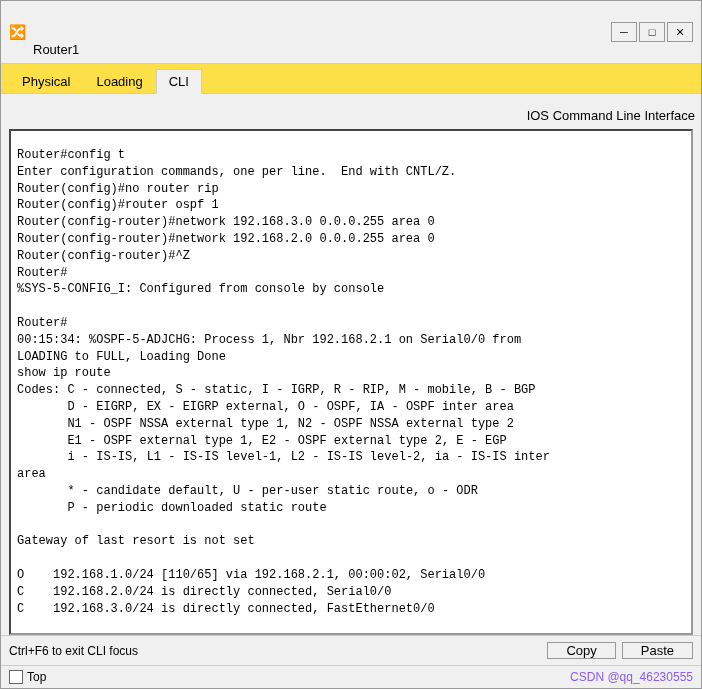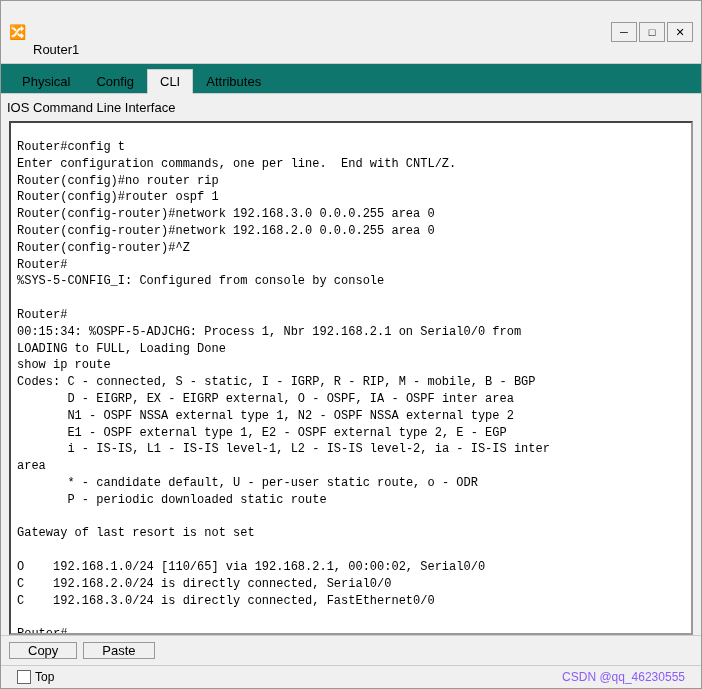--- a/index.html
+++ b/index.html
@@ -68,21 +68,21 @@
       align-items: center;
       justify-content: center;
       font-size: 11px;
       cursor: pointer;
       color: #000;
     }
 
     .tab-bar {
       display: flex;
       padding: 4px 8px 0 8px;
-      background: #0f766e;
+      background: #fde047;
       border-bottom: 1px solid #ccc;
     }
 
     .tab {
       padding: 4px 12px;
       font-size: 13px;
       cursor: pointer;
       border: 1px solid transparent;
       background: transparent;
       color: #000;
@@ -91,25 +91,26 @@
     }
 
     .tab.active {
       background: #f0f0f0;
       border: 1px solid #ccc;
       border-bottom: 1px solid #f0f0f0;
       font-weight: normal;
     }
 
     .section-header {
-      text-align: left;
+      text-align: right;
       padding: 6px;
       font-size: 13px;
       color: #000;
       background: #f0f0f0;
+      margin-top: 8px;
     }
 
     .terminal-container {
       flex: 1;
       margin: 0 8px;
       border: 2px inset #999;
       background: #fff;
       overflow: hidden;
       position: relative;
     }
@@ -162,21 +163,21 @@
       background: #f0f0f0;
       border: 1px solid #999;
       font-size: 13px;
       cursor: pointer;
       color: #000;
     }
 
     .status-bar {
       display: flex;
       align-items: center;
-      padding: 4px 16px;
+      padding: 4px 8px;
       background: #f0f0f0;
       border-top: 1px solid #ccc;
     }
 
     .status-bar-left {
       display: flex;
       align-items: center;
       gap: 4px;
       font-size: 12px;
     }
@@ -209,27 +210,24 @@
       <button class="title-bar-btn">□</button>
       <button class="title-bar-btn close">✕</button>
     </div>
   </div>
 
   <div class="tab-bar">
     <div class="tab">
       <span>Physical</span>
     </div>
     <div class="tab">
-      <span>Config</span>
+      <span>Loading</span>
     </div>
     <div class="tab active">
       <span>CLI</span>
-    </div>
-    <div class="tab">
-      <span>Attributes</span>
     </div>
   </div>
 
   <div class="section-header">IOS Command Line Interface</div>
 
   <div class="terminal-container">
     <div class="terminal">Router#config t
 Enter configuration commands, one per line.  End with CNTL/Z.
 Router(config)#no router rip
 Router(config)#router ospf 1
@@ -255,20 +253,21 @@
 Gateway of last resort is not set
 
 O    192.168.1.0/24 [110/65] via 192.168.2.1, 00:00:02, Serial0/0
 C    192.168.2.0/24 is directly connected, Serial0/0
 C    192.168.3.0/24 is directly connected, FastEthernet0/0
 
 Router#</div>
   </div>
 
   <div class="bottom-bar">
+    <span class="bottom-bar-label">Ctrl+F6 to exit CLI focus</span>
     <button class="bottom-btn">Copy</button>
     <button class="bottom-btn">Paste</button>
   </div>
 
   <div class="status-bar">
     <div class="status-bar-left">
       <span class="checkbox"></span>
       <span>Top</span>
     </div>
     <div class="status-bar-right">CSDN @qq_46230555</div>

